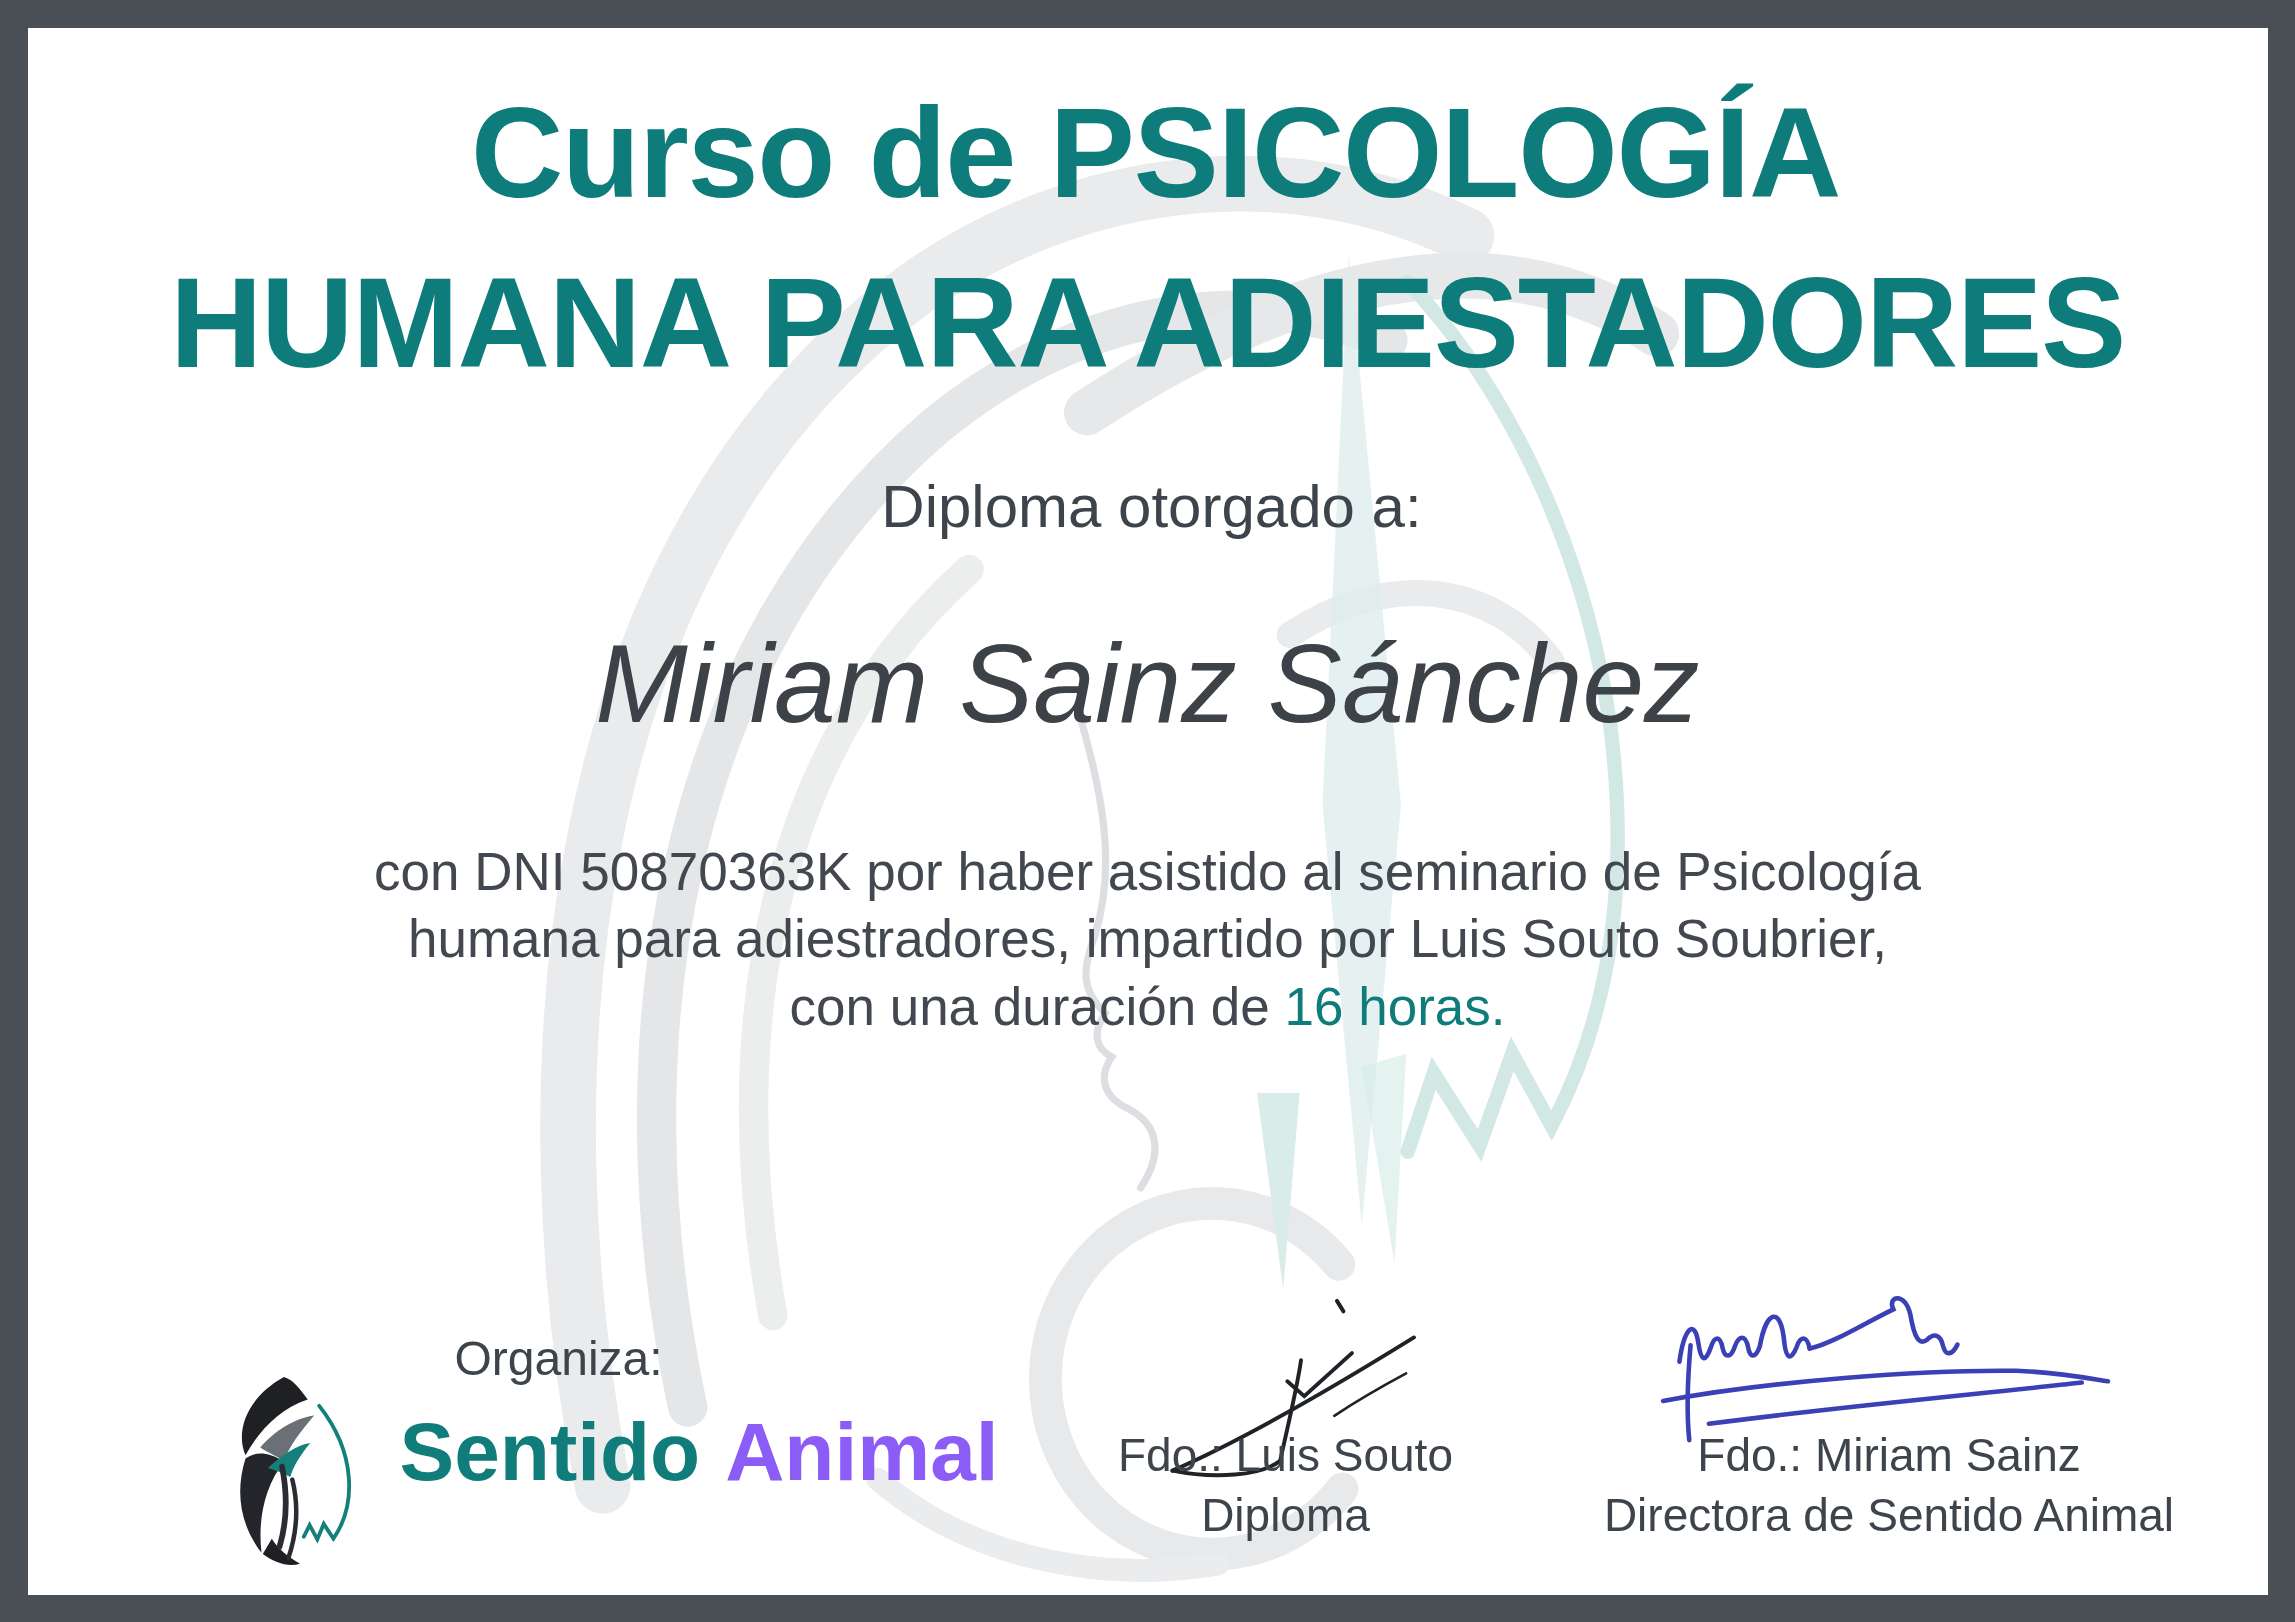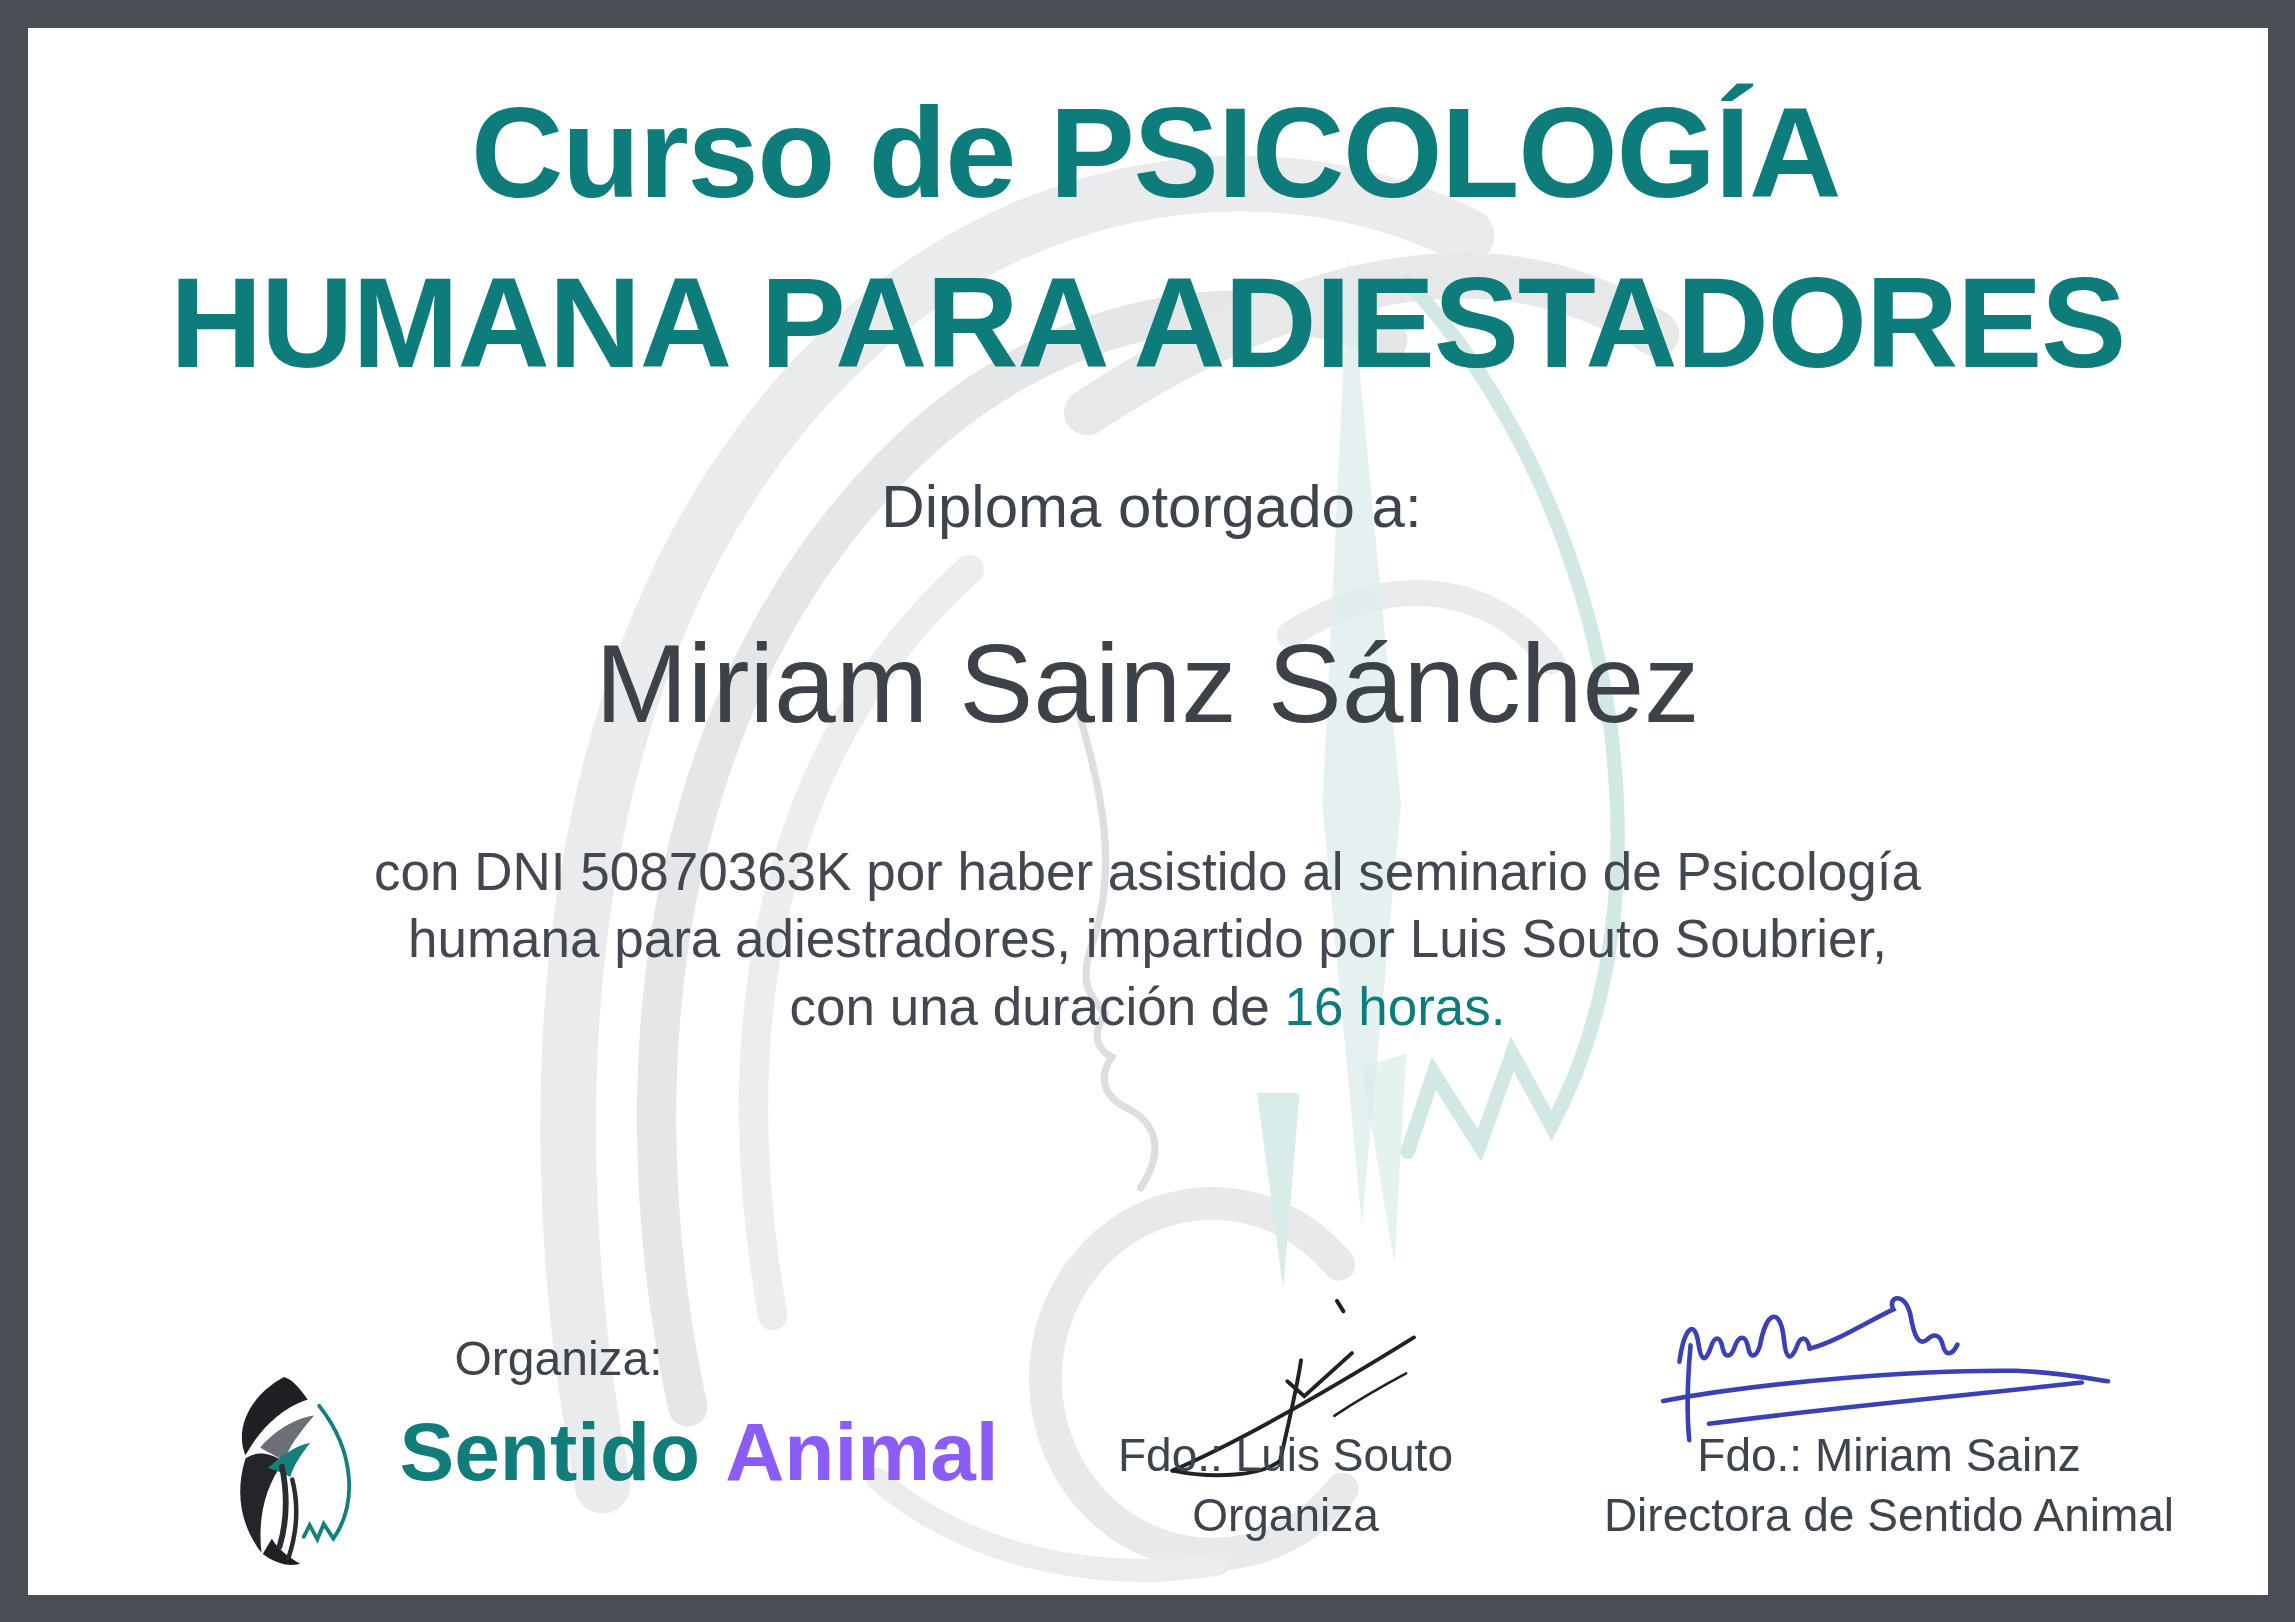--- a/index.html
+++ b/index.html
@@ -23,21 +23,21 @@
     background:#ffffff;overflow:hidden;
   }
   .abs{position:absolute;}
   .centered{left:0;right:0;text-align:center;}
   .title{
     font-weight:700;color:var(--teal);
     font-size:128px;line-height:1.05;letter-spacing:-1.3px;
     white-space:nowrap;
   }
   .subtitle{font-size:60px;color:var(--dark);}
-  .name{font-size:111px;color:#3d4248;white-space:nowrap;}
+  .name{font-size:111px;color:#3d4248;white-space:nowrap;font-style:italic;}
   .body-text{
     font-size:53px;line-height:1.28;color:#434850;
   }
   .hl{color:var(--teal);}
   .date-line{font-size:51px;color:var(--dark);}
   .organiza{font-size:48px;color:var(--dark);text-align:left;width:327px;margin-top:24px;}
   .brand{font-size:82px;font-weight:700;white-space:nowrap;}
   .brand-first{color:#117d7b;}
   .brand-second{color:#8b5cf6;margin-left:25px;}
   .sig-block{text-align:center;font-size:46px;line-height:1.32;color:var(--dark);}
@@ -98,21 +98,21 @@
     <svg class="abs" style="left:1131px;top:1252px;" width="301" height="222" viewBox="0 0 460 340" stroke="#1f2226" stroke-width="6" fill="none" stroke-linecap="round">
       <path d="M 20 292 C 85 305, 155 300, 185 277"></path>
       <path d="M 185 277 C 200 210, 212 160, 217 123"></path>
       <path d="M 20 292 C 140 240, 290 150, 390 88"></path>
       <path d="M 268 208 C 310 180, 350 158, 378 143" stroke-width="4"></path>
       <path d="M 196 155 L 222 178 L 295 112"></path>
       <path d="M 272 32 l 10 16"></path>
     </svg>
     <div class="abs sig-block" style="left:1029px;top:1397px;width:458px;">
       <div>Fdo.: Luis Souto</div>
-      <div>Organiza</div>
+      <div>Diploma</div>
     </div>
 
     <svg class="abs" style="left:1622px;top:1255px;" width="471" height="190" viewBox="0 0 720 290" stroke="#3a40b5" stroke-width="7" fill="none" stroke-linecap="round">
       <path d="M 62 95 C 58 140, 55 190, 60 240"></path>
       <path d="M 45 120 C 52 70, 68 52, 74 92 C 78 120, 85 122, 93 98 C 99 80, 107 80, 111 99 C 115 116, 124 114, 130 96 C 136 80, 146 78, 150 98 C 153 116, 162 114, 168 96 C 178 40, 200 36, 205 88 C 208 118, 216 118, 224 98 C 230 80, 240 80, 244 100"></path>
       <path d="M 244 100 C 280 92, 330 60, 372 40 C 362 20, 390 12, 398 48 C 404 84, 412 96, 424 86 C 434 76, 444 78, 448 96 C 452 112, 462 110, 470 94"></path>
       <path d="M 20 180 C 180 150, 420 132, 560 134 C 620 136, 662 144, 700 150"></path>
       <path d="M 90 215 C 280 190, 520 168, 660 152"></path>
     </svg>
     <div class="abs sig-block" style="left:1567px;top:1397px;width:589px;">

